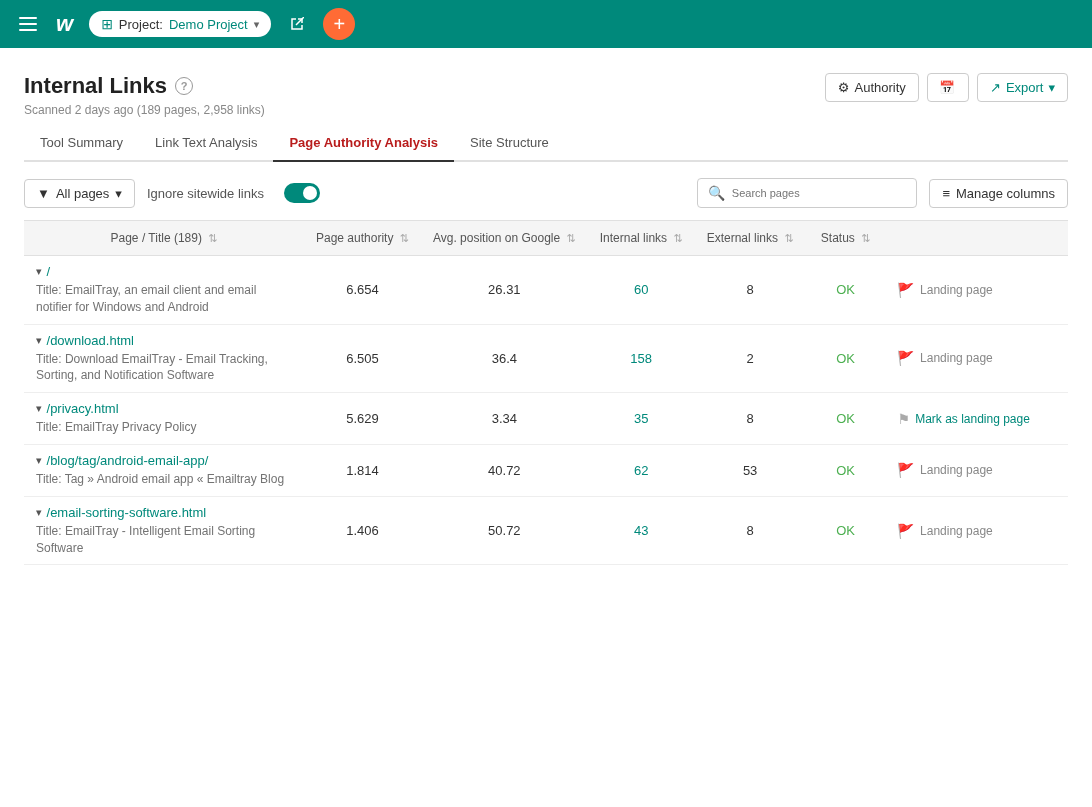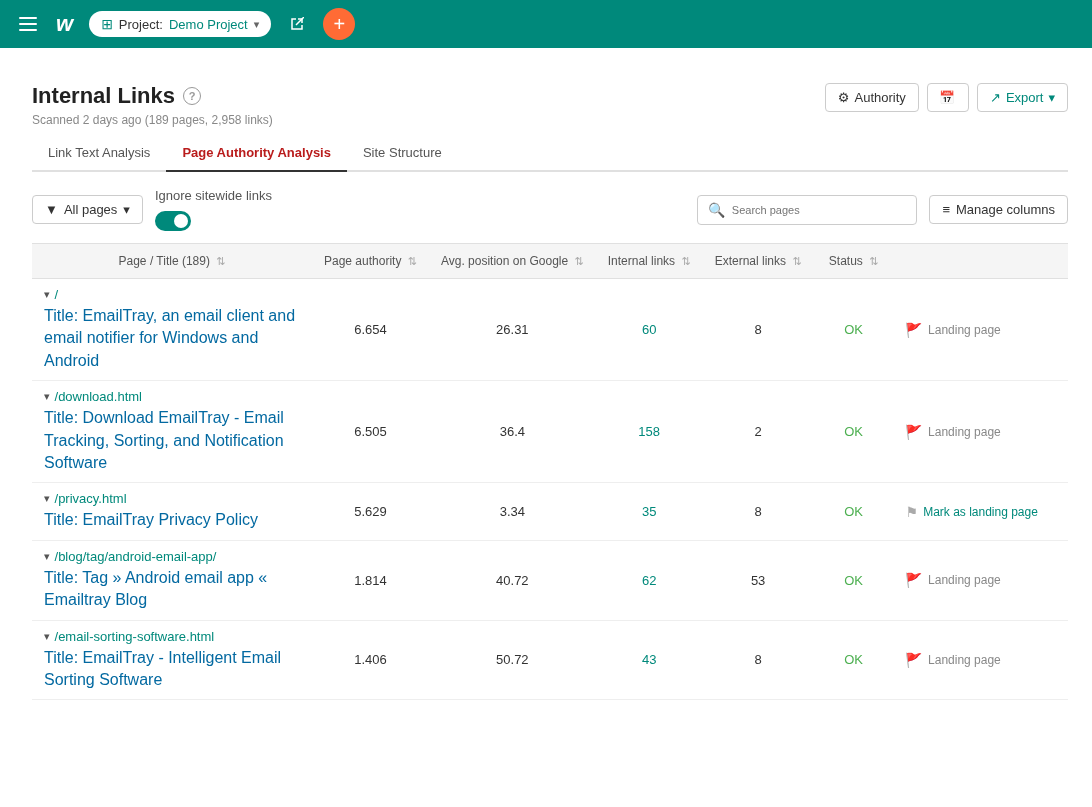--- a/index.html
+++ b/index.html
@@ -59,22 +59,21 @@
       width: 32px; height: 32px;
       display: flex; align-items: center; justify-content: center;
       color: #fff;
       font-size: 20px;
       cursor: pointer;
       border: none;
     }
 
     
     .page-content {
-      padding: 35px 24px;
-      margin-left: 8px;
+      padding: 25px 24px;
     }
 
     
     .page-header {
       display: flex;
       align-items: flex-start;
       justify-content: space-between;
       margin-bottom: 8px;
     }
     .page-title-area {
@@ -165,22 +164,22 @@
       align-items: center;
       gap: 6px;
       cursor: pointer;
       font-size: 13px;
       color: #333;
     }
     .sitewide-label {
       font-size: 13px;
       color: #555;
       display: flex;
-      gap: 8px;
-      flex-direction: column;
+      align-items: center;
+      gap: 20px;
     }
     .toggle {
       width: 36px; height: 20px;
       background: #00897b;
       border-radius: 10px;
       position: relative;
       cursor: pointer;
     }
     .toggle::after {
       content: '';
@@ -257,22 +256,22 @@
     .page-url {
       color: #00897b;
       font-weight: 500;
       font-size: 13px;
       display: flex;
       align-items: center;
       gap: 5px;
     }
     .page-url-text { color: #00897b; }
     .page-description {
-      font-size: 16px;
-      color: #0369a1;
+      font-size: 12px;
+      color: #737373;
       margin-top: 3px;
       line-height: 1.4;
     }
 
     .chevron-down { color: #555; font-size: 11px; cursor: pointer; }
 
     .status-ok { color: #4caf50; font-weight: 500; }
     .status-mark {
       color: #00897b;
       text-decoration: none;
@@ -352,20 +351,21 @@
       </button>
       <button class="btn-export">
         <span>↗</span>
         <span>Export</span>
         <span>▾</span>
       </button>
     </div>
   </div>
 
   <div class="tabs">
+    <div class="tab">Tool Summary</div>
     <div class="tab">Link Text Analysis</div>
     <div class="tab active">Page Authority Analysis</div>
     <div class="tab">Site Structure</div>
   </div>
 
   <div class="toolbar">
     <button class="filter-btn">
       <span>▼</span>
       <span>All pages</span>
       <span>▾</span>

